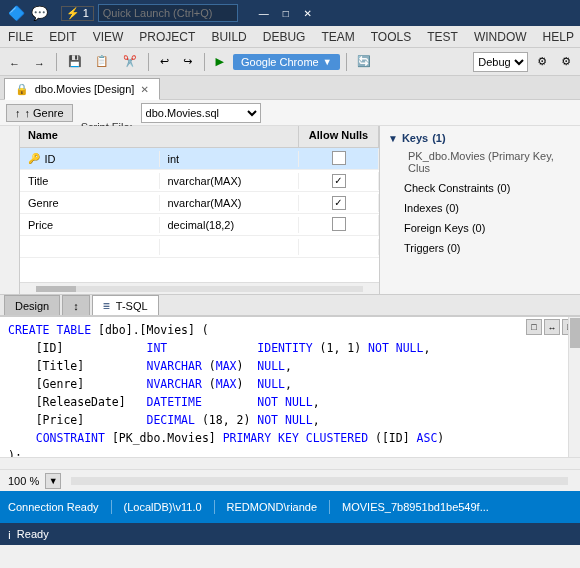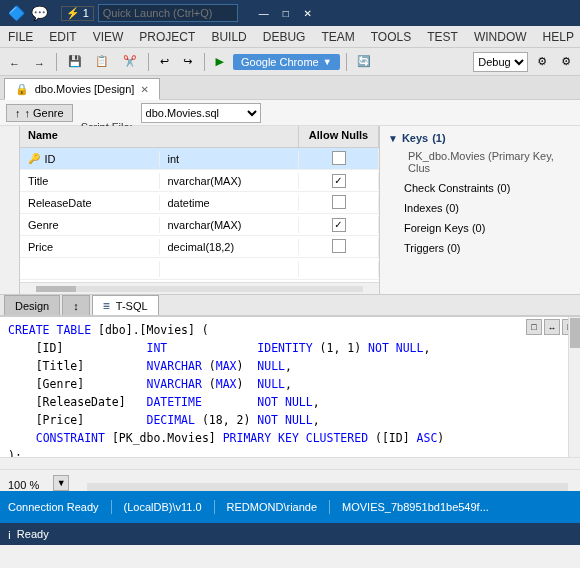--- a/index.html
+++ b/index.html
@@ -77,21 +77,21 @@
     .sql-btn { width: 16px; height: 16px; background: #e0e0e0; border: 1px solid #aaa; display: flex; align-items: center; justify-content: center; font-size: 9px; cursor: pointer; }
 
     
     .status-bar { background: #007acc; color: white; height: 22px; display: flex; align-items: center; padding: 16px 8px; font-size: 11px; gap: 12px; }
     .status-divider { width: 1px; height: 14px; background: rgba(255,255,255,0.4); }
 
     
     .info-bar { background: #1e3a5f; color: white; height: 22px; display: flex; align-items: center; padding: 0 8px; font-size: 11px; }
     .info-icon { margin-right: 6px; }
 
-    .zoom-bar { background: #f0f0f0; height: 22px; display: flex; align-items: flex-end; padding: 0 8px; gap: 14px; border-top: 1px solid #ddd; font-size: 11px; }
+    .zoom-bar { background: #f0f0f0; height: 22px; display: flex; align-items: center; padding: 0 8px; gap: 6px; border-top: 1px solid #ddd; font-size: 11px; }
     .zoom-scroll { flex: 1; height: 8px; background: #e0e0e0; margin: 0 4px; }
 
     .left-gutter { width: 20px; background: #f0f0f0; border-right: 1px solid #ccc; }
   </style>
 </head>
 <body>
 
 <div class="title-bar">
   <span class="title-icon">🔷</span>
   <span style="margin-right:12px; font-size:14px;">💬</span>
@@ -189,27 +189,20 @@
       </div>
 
       <div class="grid-row">
         <div class="grid-cell">Title</div>
         <div class="grid-cell">nvarchar(MAX)</div>
         <div class="grid-cell col-null">
           <div class="checkbox checked"></div>
         </div>
       </div>
 
-      <div class="grid-row">
-        <div class="grid-cell">ReleaseDate</div>
-        <div class="grid-cell">datetime</div>
-        <div class="grid-cell col-null">
-          <div class="checkbox"></div>
-        </div>
-      </div>
 
       <div class="grid-row">
         <div class="grid-cell">Genre</div>
         <div class="grid-cell">nvarchar(MAX)</div>
         <div class="grid-cell col-null">
           <div class="checkbox checked"></div>
         </div>
       </div>
 
       <div class="grid-row">

